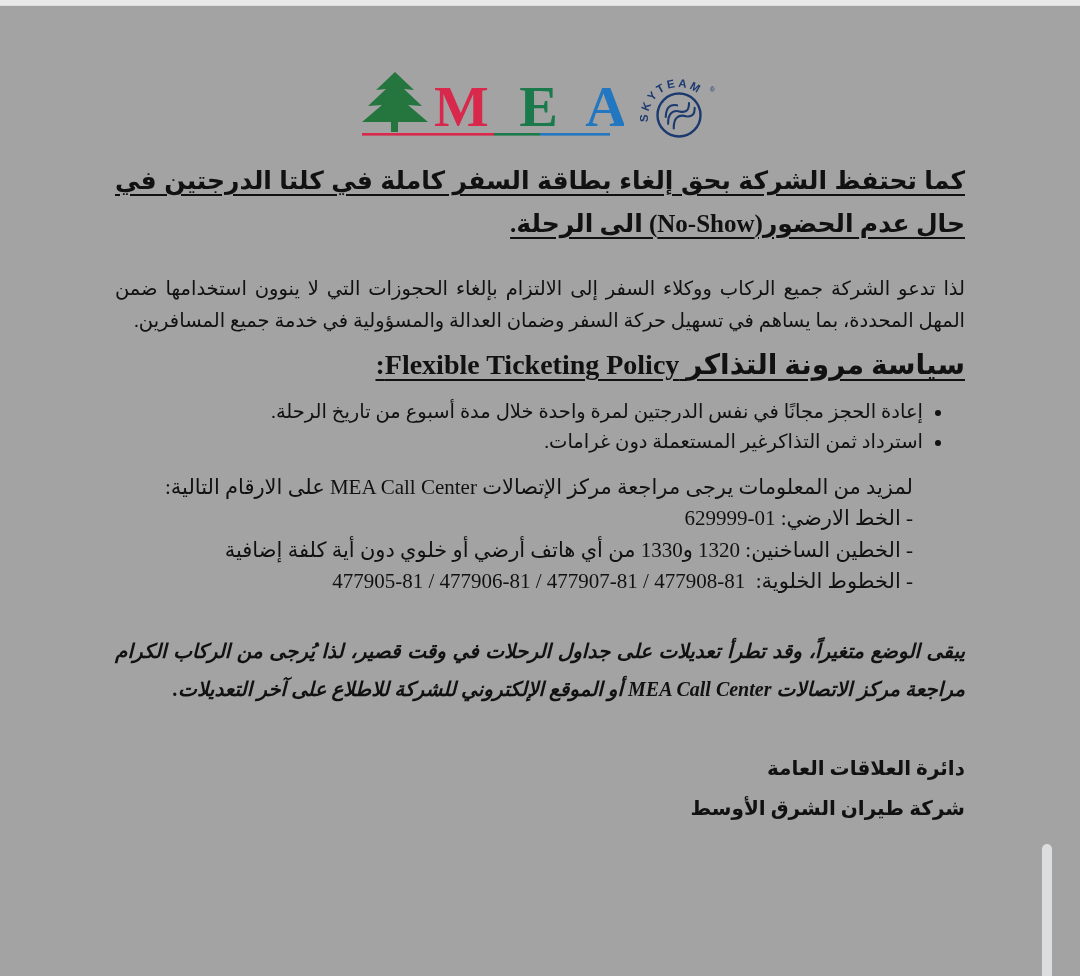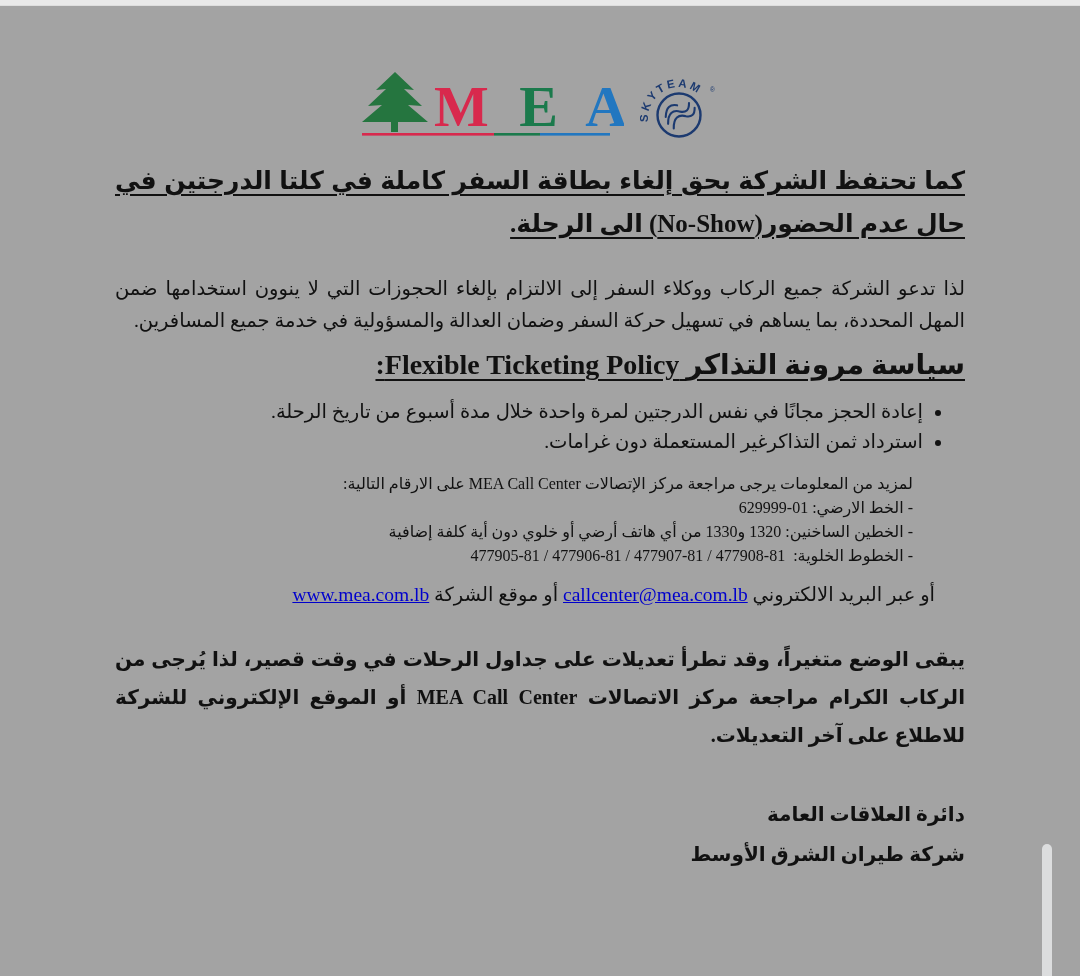--- a/index.html
+++ b/index.html
@@ -36,26 +36,26 @@
     margin-top:12px; font-size:28px; font-weight:bold;
     text-decoration:underline; text-underline-offset:5px;
   }
   ul.policy-bullets {
     margin:16px 14px 0 0; padding:0 28px 0 0; list-style:disc;
   }
   ul.policy-bullets li {
     font-size:19.5px; line-height:1.55;
   }
   .contact-block { margin-top:14px; margin-left:0; margin-right:52px; }
-  .contact-block div { font-size:16px; line-height:1.5; }
+  .contact-block div { font-size:21px; line-height:1.5; }
   .email-line { margin-top:15px; margin-right:30px; font-size:19.5px; }
   .email-line a { color:#0000cc; text-decoration:underline; cursor:pointer; }
   .para-schedule {
     margin-top:34px; font-size:20px; font-weight:bold;
-    line-height:1.9; text-align:justify;
+    line-height:1.9; text-align:justify;font-style:italic;
   }
   .signature { margin-top:48px; font-size:20px; font-weight:bold; }
   .signature .sig-line2 { margin-top:16px; }
   .svg-latin { font-family:"Liberation Serif","DejaVu Serif",serif; }
   .svg-sans  { font-family:"Liberation Sans","DejaVu Sans",sans-serif; }
 </style>
 </head>
 <body>
 
 <div class="page">
@@ -113,26 +113,20 @@
       <li>استرداد ثمن التذاكرغير المستعملة دون غرامات.</li>
     </ul>
 
     <div class="contact-block">
       <div>لمزيد من المعلومات يرجى مراجعة مركز الإتصالات MEA Call Center على الارقام التالية:</div>
       <div>- الخط الارضي: 01-629999</div>
       <div>- الخطين الساخنين: 1320 و1330 من أي هاتف أرضي أو خلوي دون أية كلفة إضافية</div>
       <div>- الخطوط الخلوية:&nbsp; 81-477908 / 81-477907 / 81-477906 / 81-477905</div>
     </div>
 
-    <div class="email-line">
-      <span>أو عبر البريد الالكتروني</span>
-      <a>callcenter@mea.com.lb</a>
-      <span>أو موقع الشركة</span>
-      <a>www.mea.com.lb</a>
-    </div>
 
     <div class="para-schedule">يبقى الوضع متغيراً، وقد تطرأ تعديلات على جداول الرحلات في وقت قصير، لذا يُرجى من الركاب الكرام مراجعة مركز الاتصالات MEA Call Center أو الموقع الإلكتروني للشركة للاطلاع على آخر التعديلات.</div>
 
     <div class="signature">
       <div class="sig-line1">دائرة العلاقات العامة</div>
       <div class="sig-line2">شركة طيران الشرق الأوسط</div>
     </div>
 
   </div>
 

